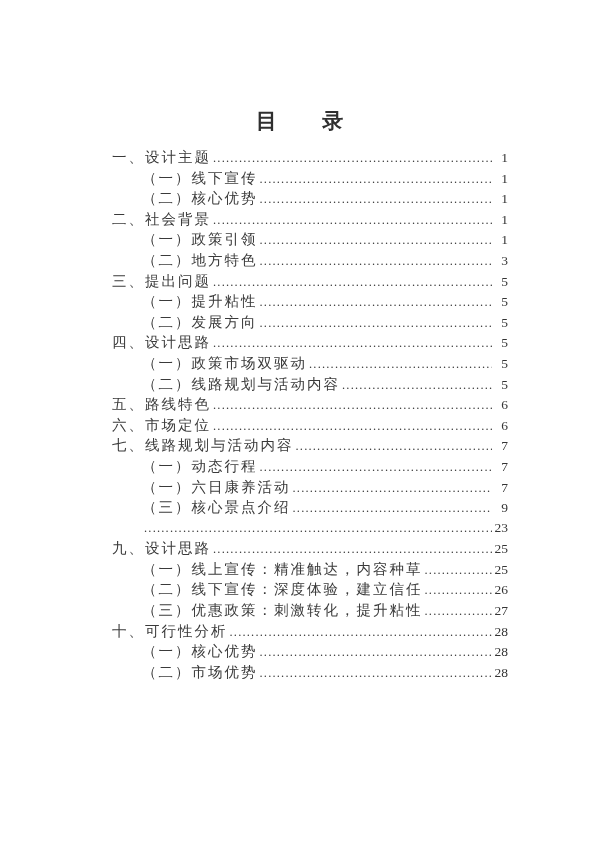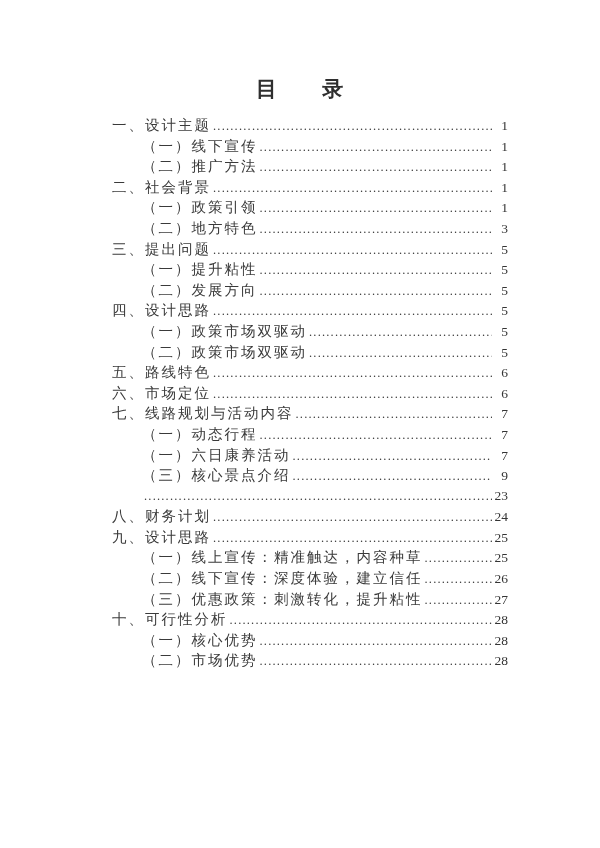--- a/index.html
+++ b/index.html
@@ -11,21 +11,21 @@
     position: relative;
     width: 600px;
     height: 848px;
     background: #ffffff;
     overflow: hidden;
     font-family: "Liberation Serif", serif;
     color: #3a3a3a;
   }
   .toc-title {
     margin: 0;
-    padding-top: 76px;
+    padding-top: 108px;
     text-align: center;
     font-size: 21px;
     line-height: 26px;
     font-weight: bold;
     color: #2f2f2f;
     letter-spacing: 1px;
     word-spacing: 38px;
   }
   .toc {
     margin: 13px 92px 13px 112px;
@@ -82,21 +82,21 @@
     <span class="toc-page">1</span>
   </div>
 
   <div class="toc-row lvl2">
     <span class="toc-label">（一）线下宣传</span>
     <span class="toc-leader"></span>
     <span class="toc-page">1</span>
   </div>
 
   <div class="toc-row lvl2">
-    <span class="toc-label">（二）推广方法</span>
+    <span class="toc-label">（二）核心优势</span>
     <span class="toc-leader"></span>
     <span class="toc-page">1</span>
   </div>
 
   <div class="toc-row lvl1">
     <span class="toc-label">二、社会背景</span>
     <span class="toc-leader"></span>
     <span class="toc-page">1</span>
   </div>
 
@@ -136,21 +136,21 @@
     <span class="toc-page">5</span>
   </div>
 
   <div class="toc-row lvl2">
     <span class="toc-label">（一）政策市场双驱动</span>
     <span class="toc-leader"></span>
     <span class="toc-page">5</span>
   </div>
 
   <div class="toc-row lvl2">
-    <span class="toc-label">（二）政策市场双驱动</span>
+    <span class="toc-label">（二）线路规划与活动内容</span>
     <span class="toc-leader"></span>
     <span class="toc-page">5</span>
   </div>
 
   <div class="toc-row lvl1">
     <span class="toc-label">五、路线特色</span>
     <span class="toc-leader"></span>
     <span class="toc-page">6</span>
   </div>
 
@@ -182,25 +182,20 @@
     <span class="toc-label">（三）核心景点介绍</span>
     <span class="toc-leader"></span>
     <span class="toc-page">9</span>
   </div>
 
   <div class="toc-row lvl2">
     <span class="toc-leader"></span>
     <span class="toc-page">23</span>
   </div>
 
-  <div class="toc-row lvl1">
-    <span class="toc-label">八、财务计划</span>
-    <span class="toc-leader"></span>
-    <span class="toc-page">24</span>
-  </div>
 
   <div class="toc-row lvl1">
     <span class="toc-label">九、设计思路</span>
     <span class="toc-leader"></span>
     <span class="toc-page">25</span>
   </div>
 
   <div class="toc-row lvl2">
     <span class="toc-label">（一）线上宣传：精准触达，内容种草</span>
     <span class="toc-leader"></span>

